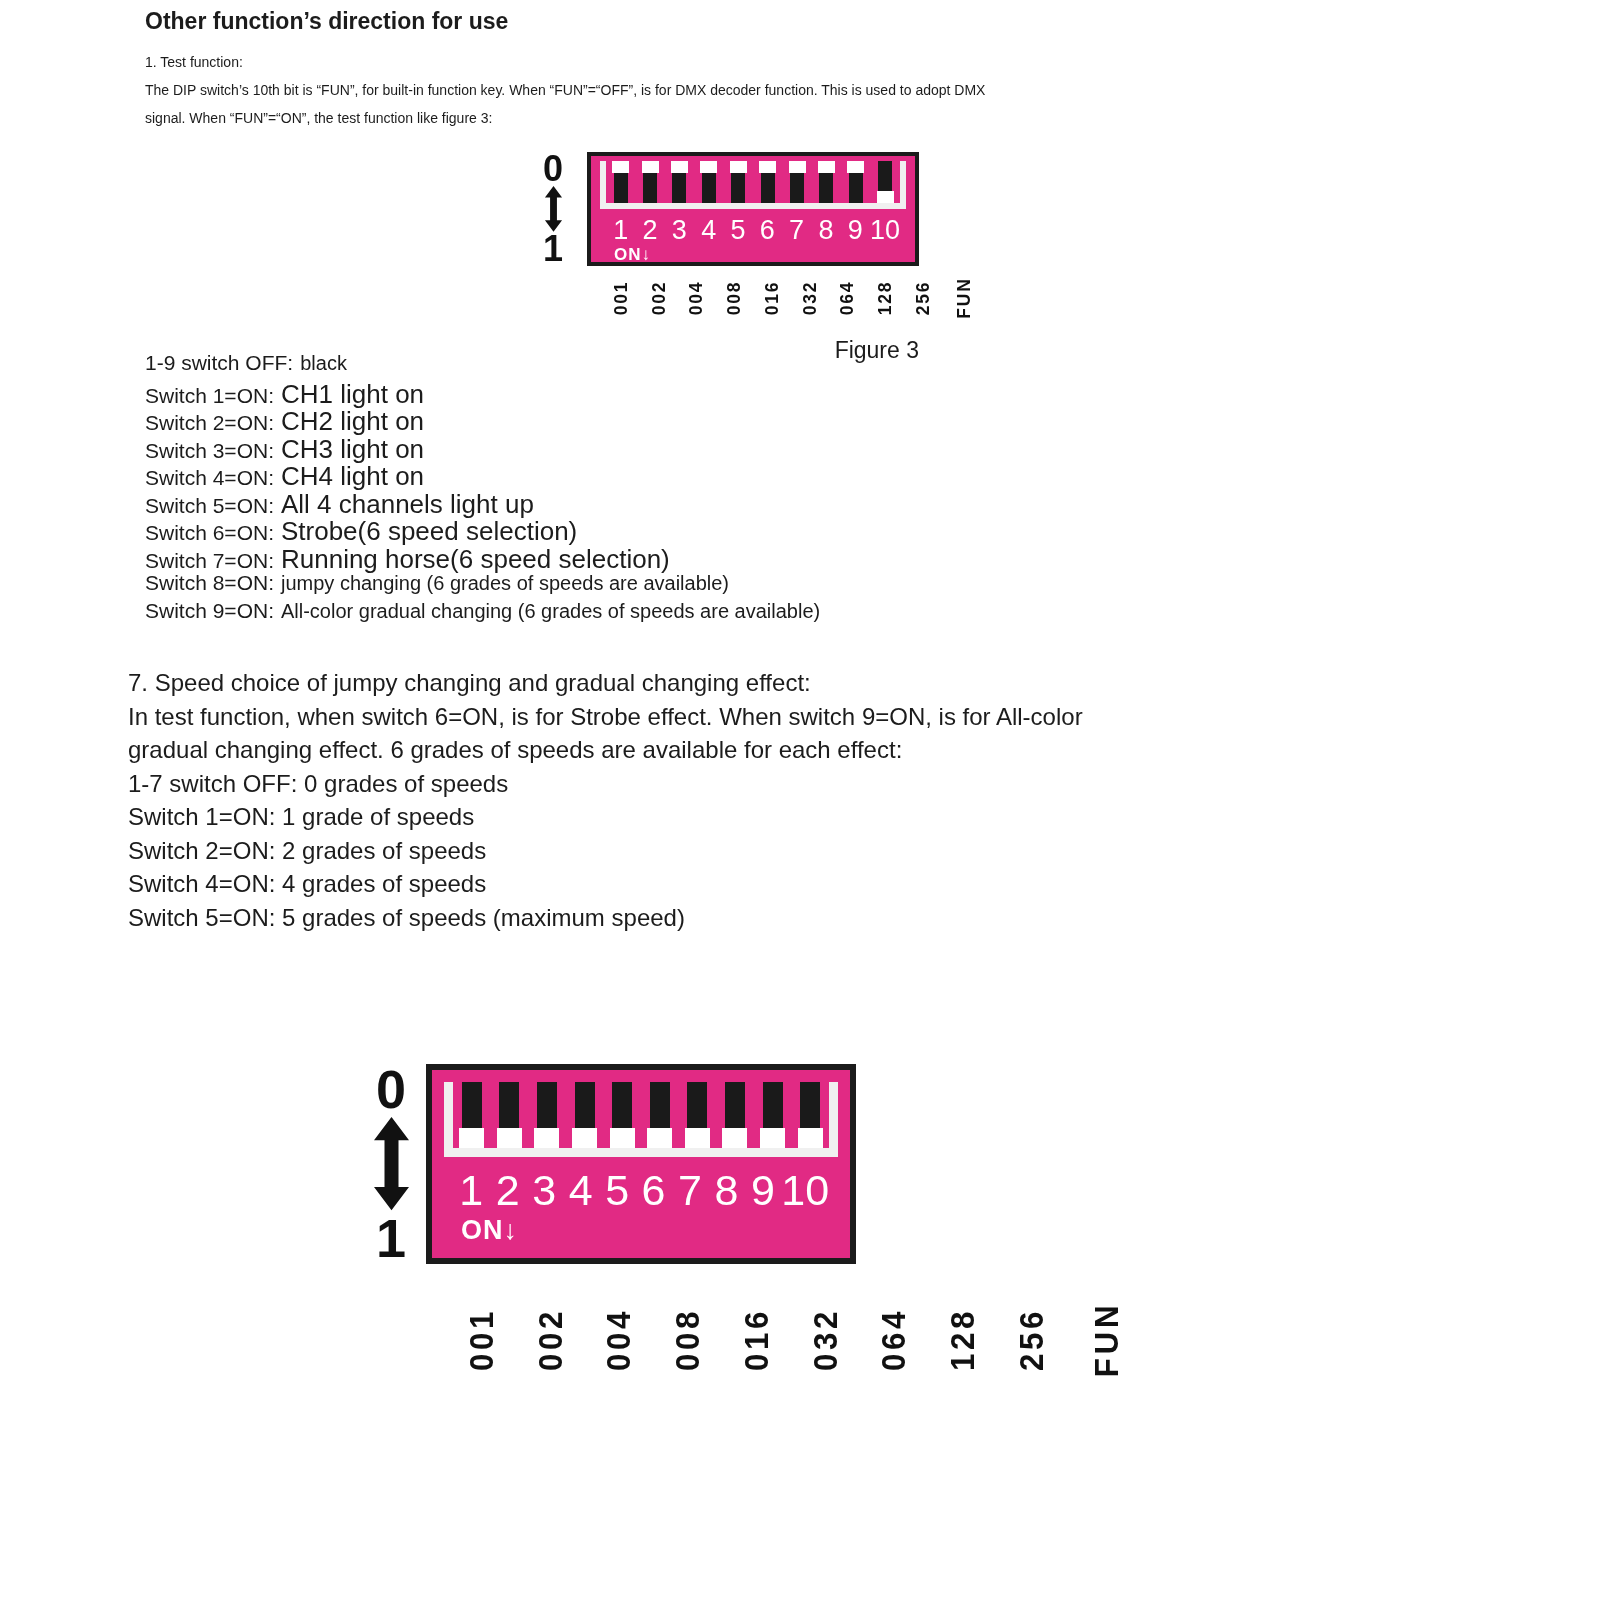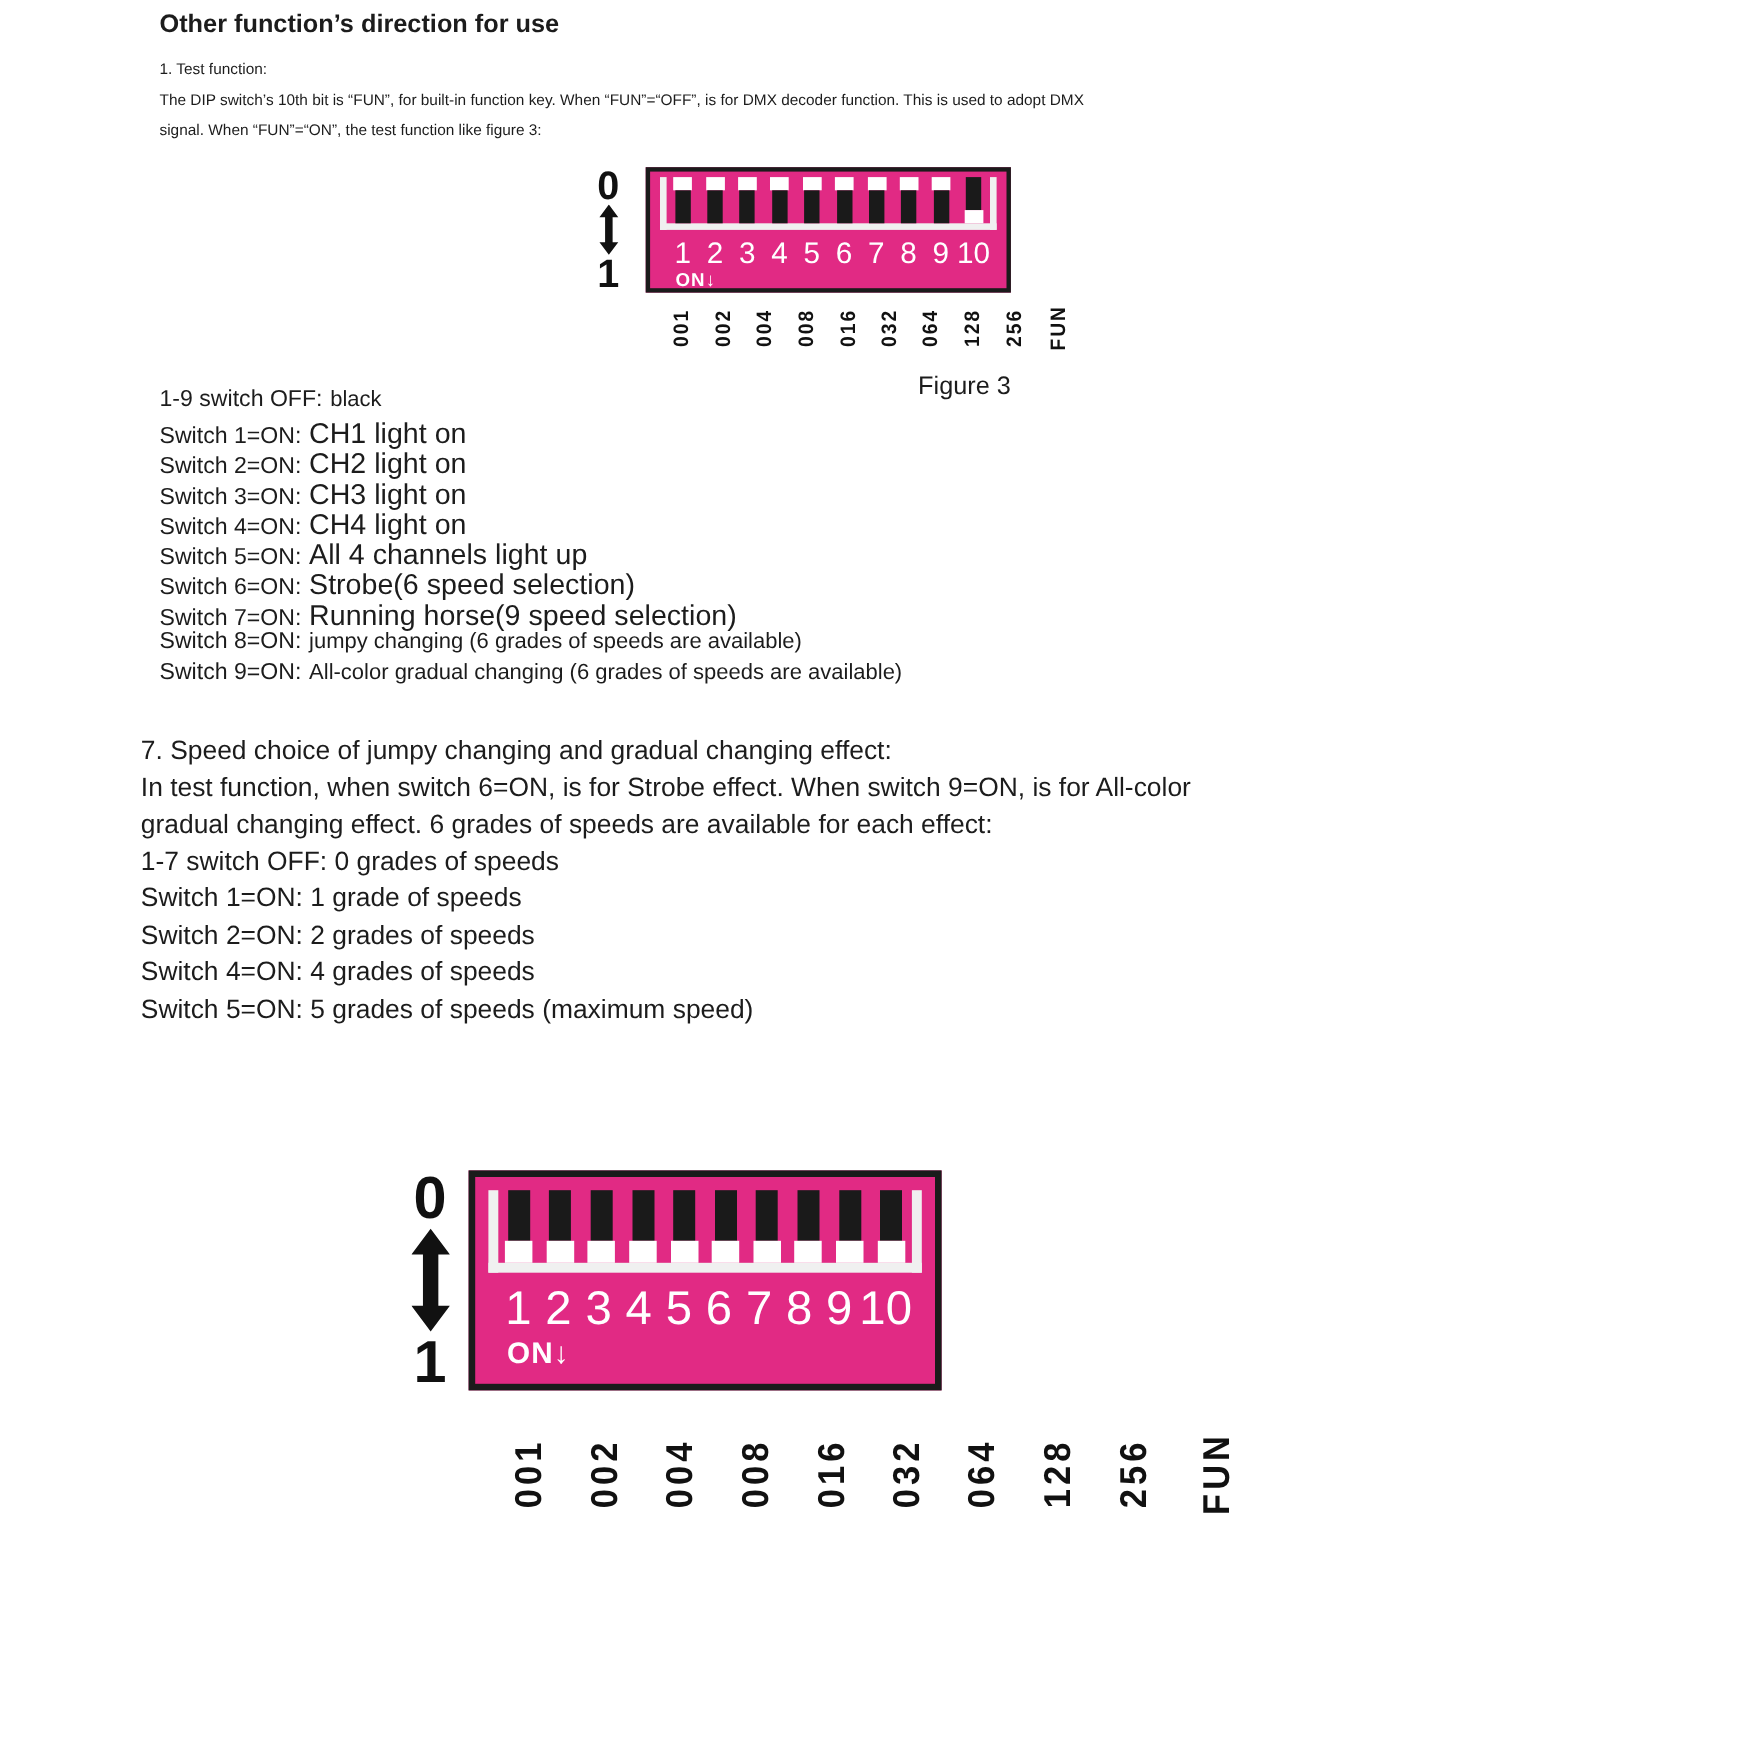--- a/index.html
+++ b/index.html
@@ -258,21 +258,21 @@
 
       <div class="sw-row">
         <span class="sw-label">Switch 5=ON:</span><span class="sw-value big">All 4 channels light up</span>
       </div>
 
       <div class="sw-row">
         <span class="sw-label">Switch 6=ON:</span><span class="sw-value big">Strobe(6 speed selection)</span>
       </div>
 
       <div class="sw-row">
-        <span class="sw-label">Switch 7=ON:</span><span class="sw-value big">Running horse(9 speed selection)</span>
+        <span class="sw-label">Switch 7=ON:</span><span class="sw-value big">Running horse(6 speed selection)</span>
       </div>
 
       <div class="sw-row">
         <span class="sw-label">Switch 8=ON:</span><span class="sw-value plain">jumpy changing (6 grades of speeds are available)</span>
       </div>
 
       <div class="sw-row">
         <span class="sw-label">Switch 9=ON:</span><span class="sw-value plain">All-color gradual changing (6 grades of speeds are available)</span>
       </div>
     </div>

